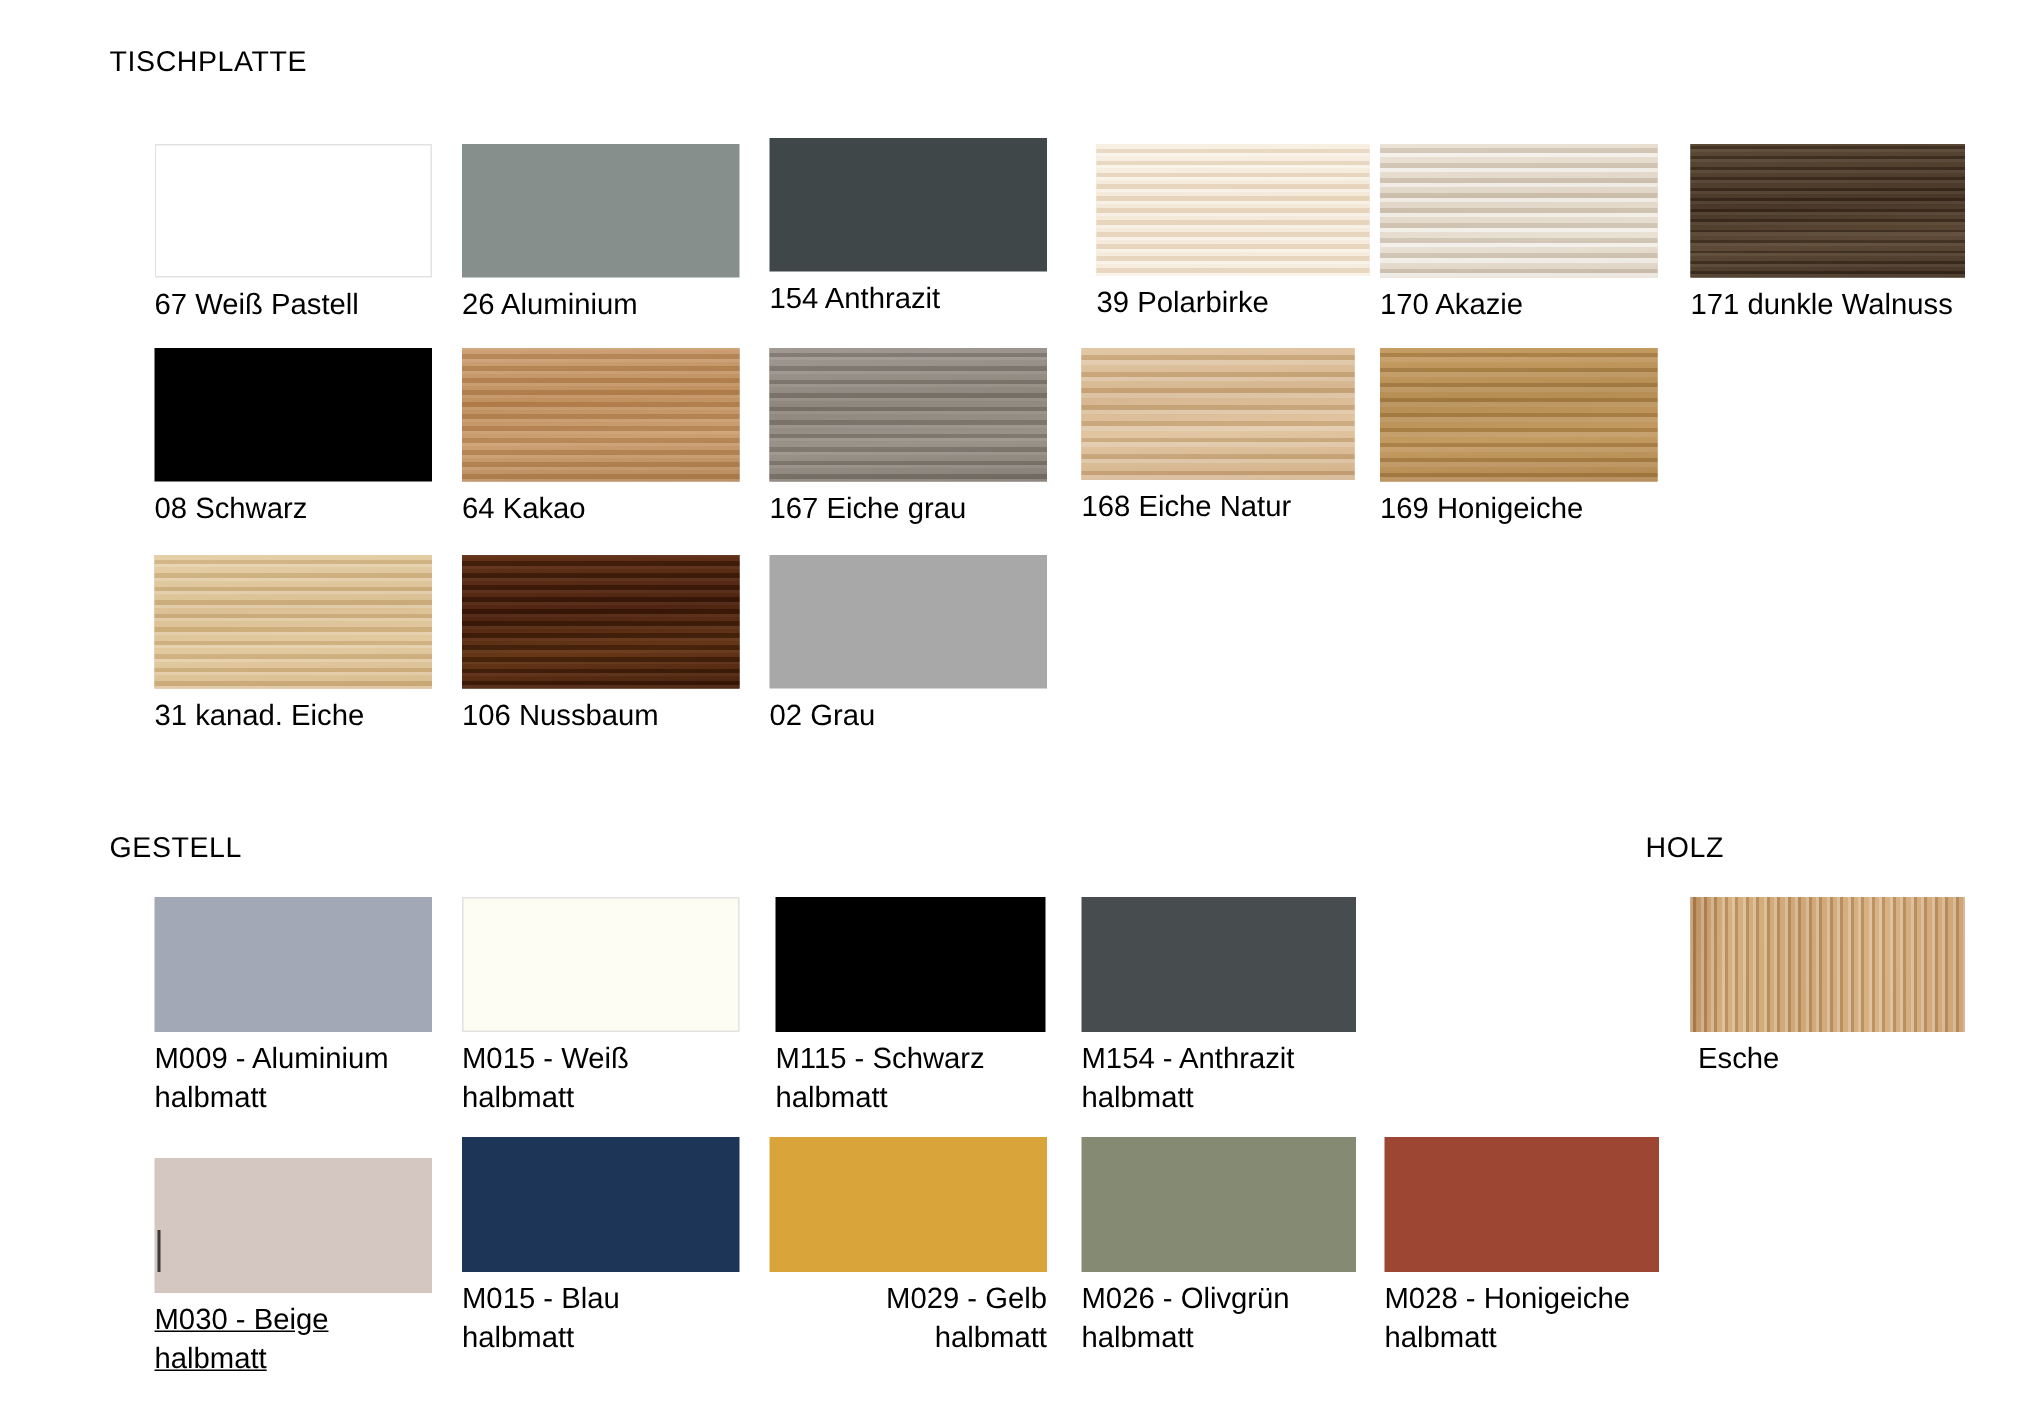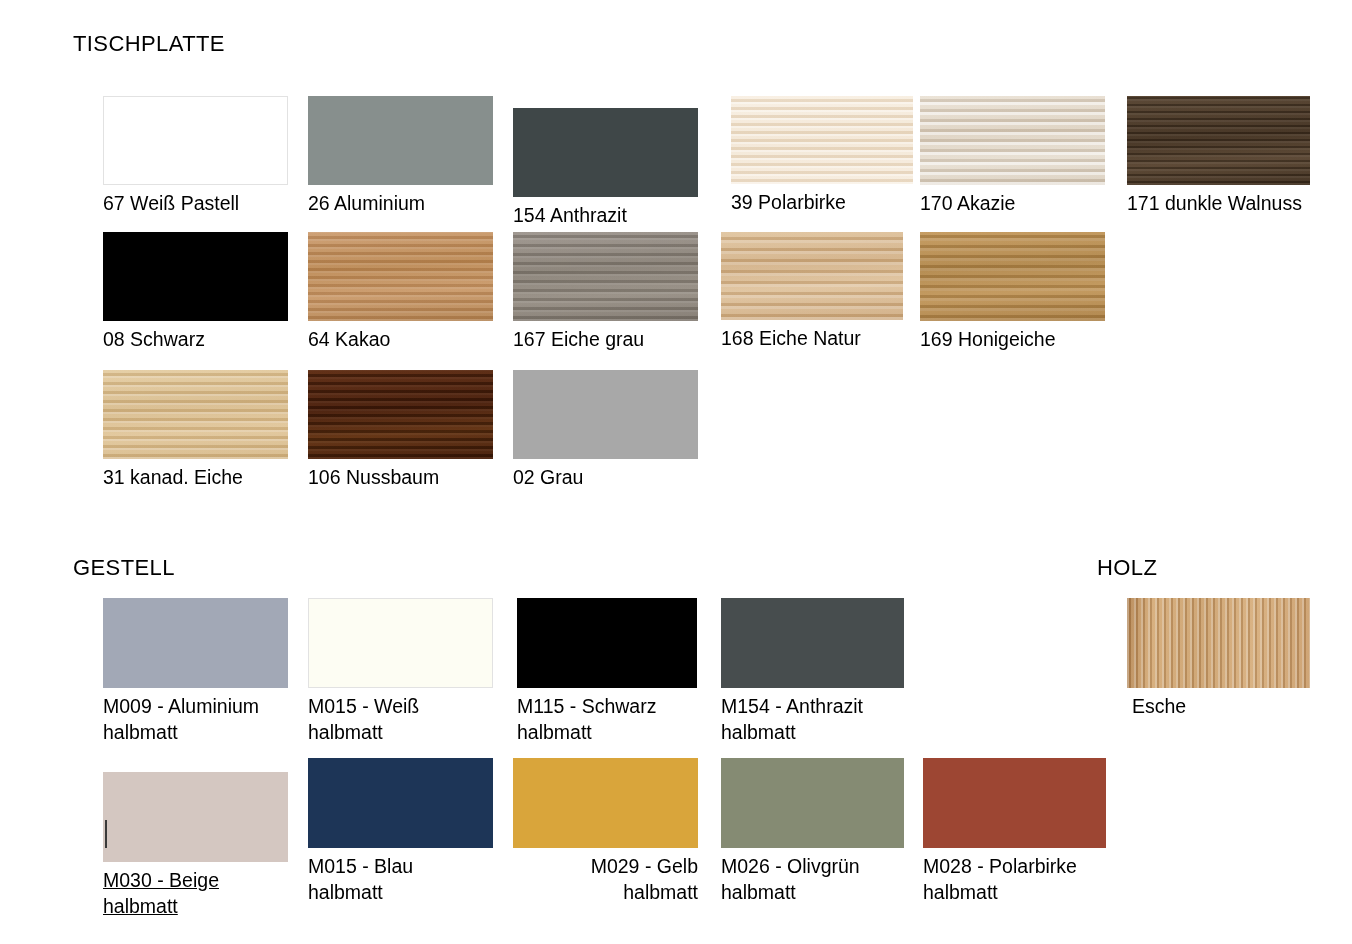--- a/index.html
+++ b/index.html
@@ -17,21 +17,21 @@
   }
   .page {
     position: relative;
     width: 1352px;
     height: 944px;
   }
 
   
   .section-title {
     position: absolute;
-    font-size: 22px;
+    font-size: 19px;
     font-weight: 400;
     letter-spacing: 0.4px;
     color: #000;
     white-space: nowrap;
   }
   #tischplatte-title { left: 73px;  top: 31px; }
   #gestell-title     { left: 73px;  top: 555px; }
   #holz-title        { left: 1097px; top: 555px; }
 
   
@@ -168,21 +168,21 @@
   <div class="cell" style="left:73px; top:96px;">
     <span class="swatch bordered" style="width:185px;height:89px;background-color:#ffffff;"></span>
     <div class="label">67 Weiß Pastell</div>
   </div>
 
   <div class="cell" style="left:278px; top:96px;">
     <span class="swatch" style="width:185px;height:89px;background-color:#878f8d;"></span>
     <div class="label">26 Aluminium</div>
   </div>
 
-  <div class="cell" style="left:483px; top:108px;">
+  <div class="cell" style="left:483px; top:92px;">
     <span class="swatch" style="width:185px;height:89px;background-color:#3f4748;"></span>
     <div class="label">154 Anthrazit</div>
   </div>
 
   <div class="cell" style="left:701px; top:96px;">
     <span class="swatch tex-polarbirke" style="width:182px;height:88px;"></span>
     <div class="label">39 Polarbirke</div>
   </div>
 
   <div class="cell" style="left:890px; top:96px;">
@@ -283,21 +283,21 @@
   </div>
 
   <div class="cell" style="left:691px; top:758px;">
     <span class="swatch" style="width:183px;height:90px;background-color:#858b73;"></span>
     <div class="label">M026 - Olivgrün
 halbmatt</div>
   </div>
 
   <div class="cell" style="left:893px; top:758px;">
     <span class="swatch" style="width:183px;height:90px;background-color:#9d4633;"></span>
-    <div class="label">M028 - Polarbirke
+    <div class="label">M028 - Honigeiche
 halbmatt</div>
   </div>
 
   <div class="section-title" id="holz-title">HOLZ</div>
 
   <div class="cell" style="left:1097px; top:598px;">
     <span class="swatch tex-esche" style="width:183px;height:90px;"></span>
     <div class="label" style="padding-left:5px;">Esche</div>
   </div>
 

